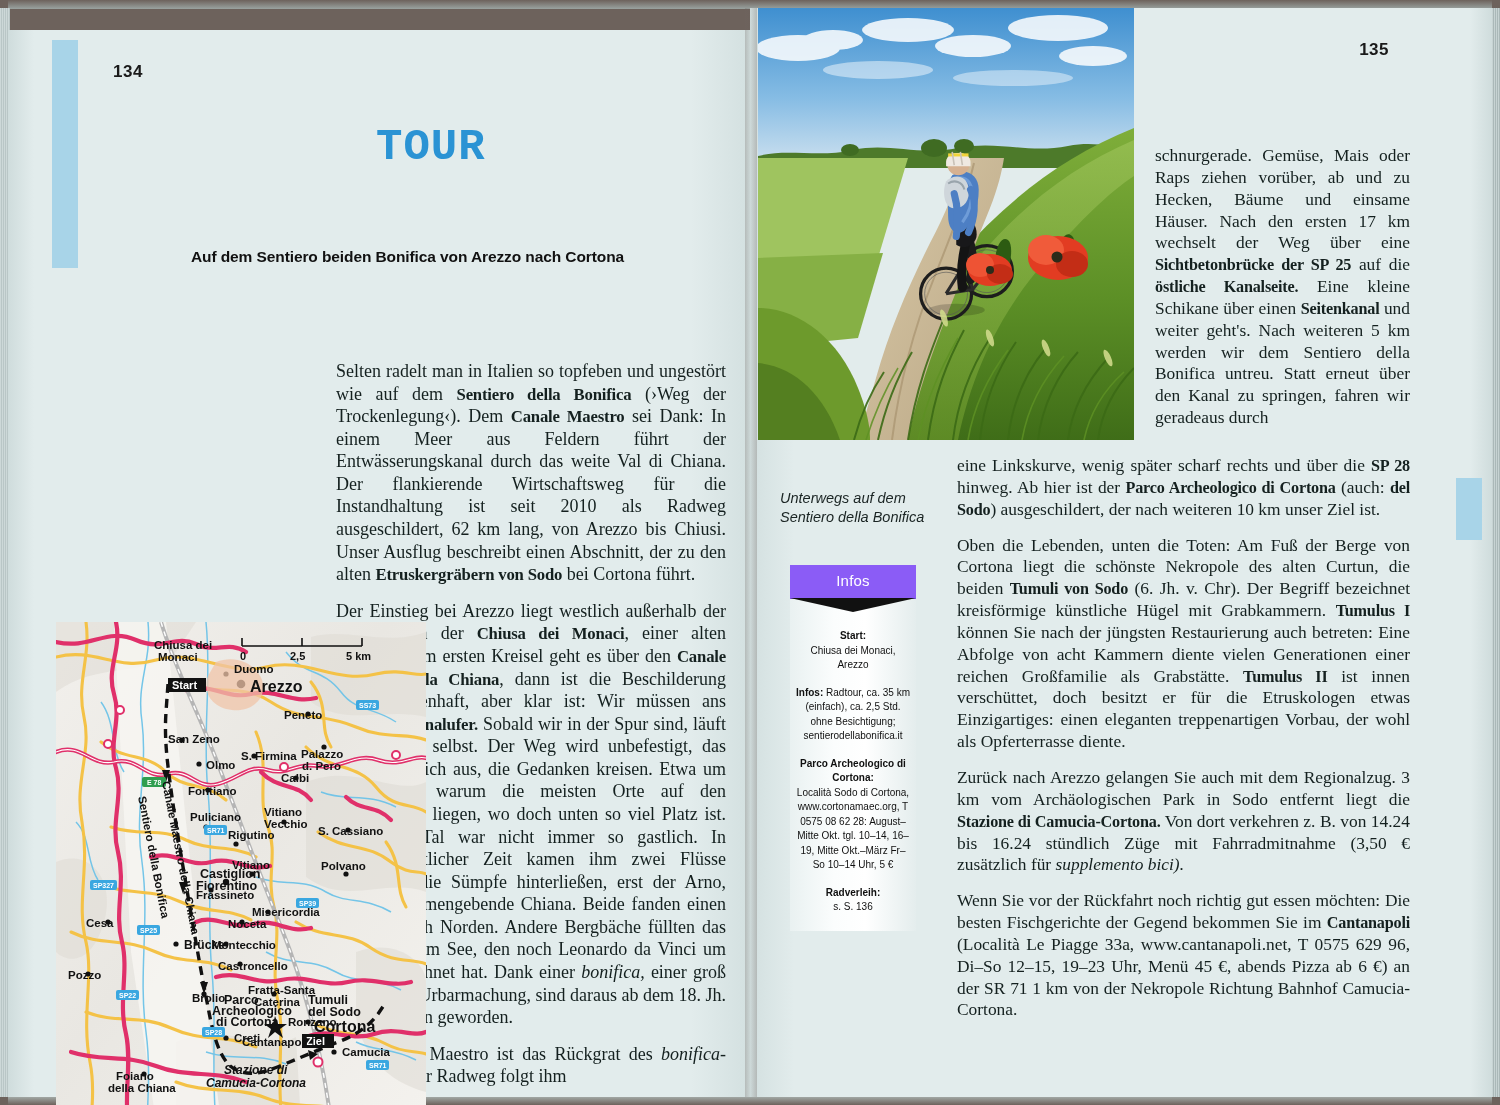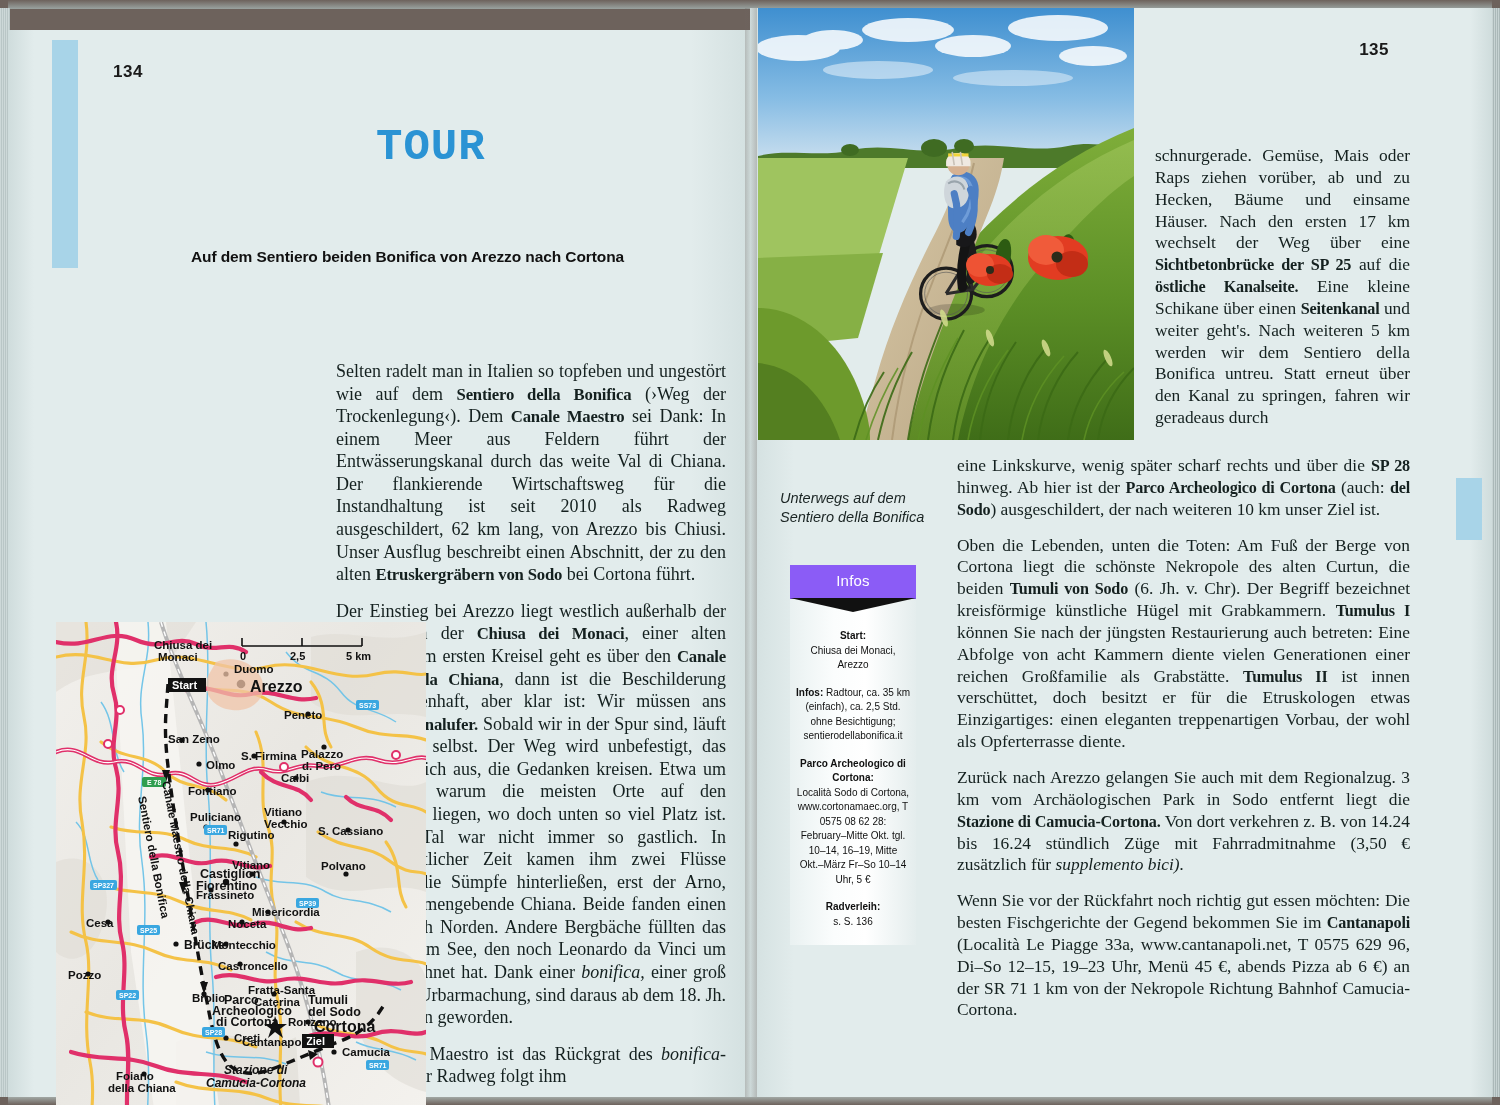--- a/index.html
+++ b/index.html
@@ -532,21 +532,21 @@
       <div class="blk">
         <b>Start:</b><br>
         <span>Chiusa dei Monaci, Arezzo</span>
       </div>
       <div class="blk">
         <b>Infos:</b>
         <span>Radtour, ca. 35 km (einfach), ca. 2,5 Std. ohne Besichtigung; sentierodellabonifica.it</span>
       </div>
       <div class="blk">
         <b>Parco Archeologico di Cortona:</b><br>
-        <span>Località Sodo di Cortona, www.cortonamaec.org, T 0575 08 62 28: February–Mitte Okt. tgl. 10–14, 16–19, Mitte Okt.–März Fr–So 10–14 Uhr, 5 €</span>
+        <span>Località Sodo di Cortona, www.cortonamaec.org, T 0575 08 62 28: August–Mitte Okt. tgl. 10–14, 16–19, Mitte Okt.–März Fr–So 10–14 Uhr, 5 €</span>
       </div>
       <div class="blk">
         <b>Radverleih:</b><br>
         <span>s. S. 136</span>
       </div>
     </div>
   </div>
 
   <div class="col" id="right-col">
     <p><span>schnurgerade. Gemüse, Mais oder Raps ziehen vorüber, ab und zu Hecken, Bäume und einsame Häuser. Nach den ersten 17 km wechselt der Weg über eine </span><b>Sichtbetonbrücke der SP 25</b><span> auf die </span><b>östliche Kanalseite.</b><span> Eine kleine Schikane über einen </span><b>Seitenkanal</b><span> und weiter geht's. Nach weiteren 5 km werden wir dem Sentiero della Bonifica untreu. Statt erneut über den Kanal zu springen, fahren wir geradeaus durch</span></p>

